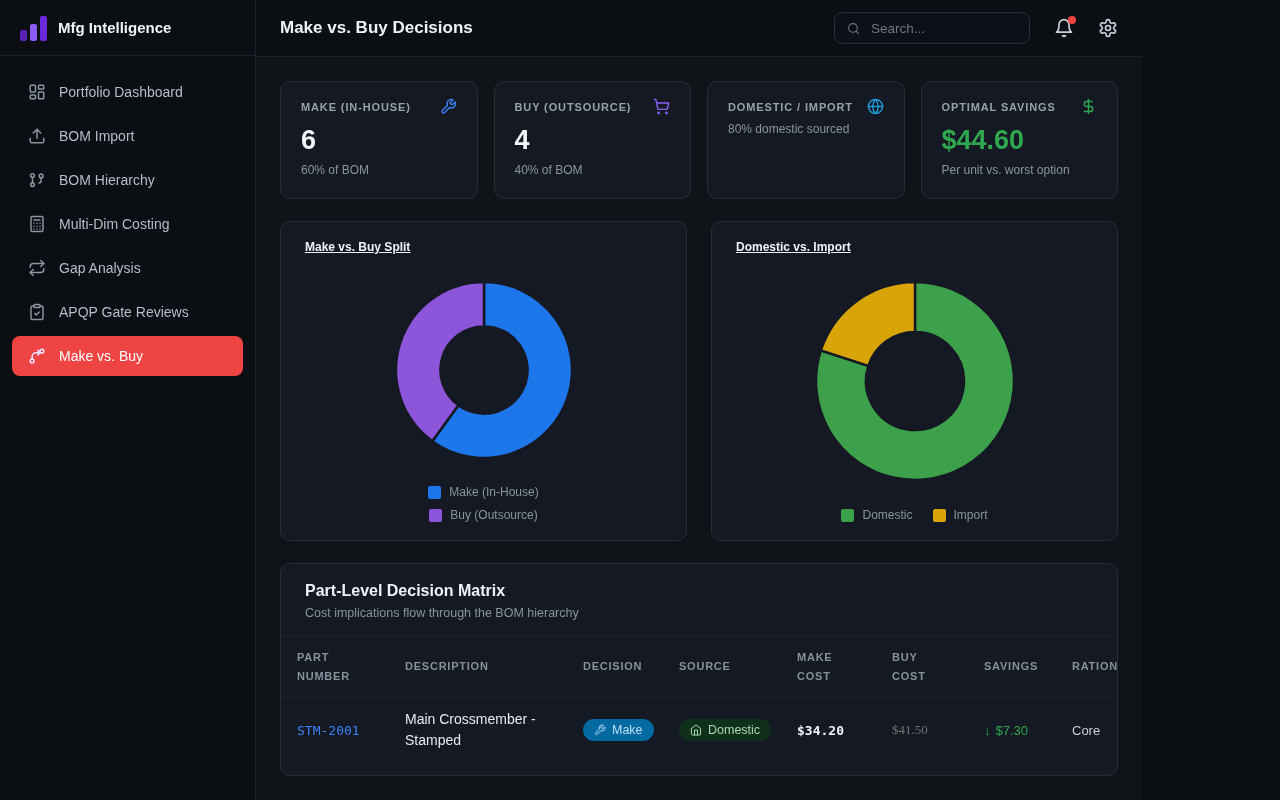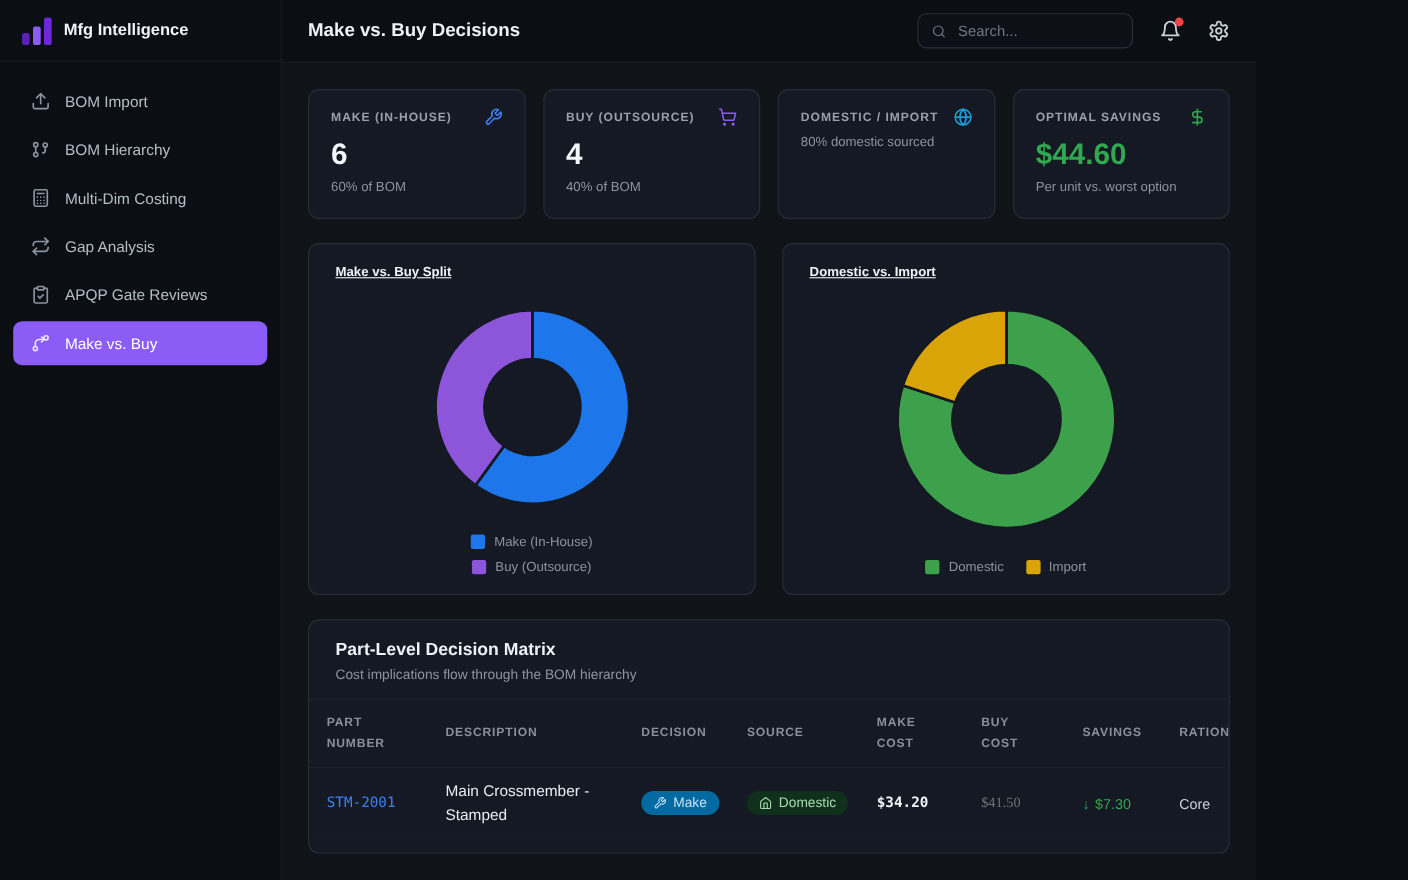--- a/index.html
+++ b/index.html
@@ -11,21 +11,21 @@
   .brand{height:56px;display:flex;align-items:center;gap:11px;padding:0 20px;border-bottom:1px solid #1b212a;}
   .logo-bars{display:flex;align-items:flex-end;gap:3px;height:26px;}
   .logo-bars i{display:block;width:7px;border-radius:2px;}
   .lb1{height:11px;background:#5b21b6;}
   .lb2{height:17px;background:#8b5cf6;}
   .lb3{height:25px;background:#6d28d9;}
   .brand-name{font-size:15px;font-weight:700;color:#f0f3f7;}
   .nav{padding:16px 12px 0;display:flex;flex-direction:column;gap:4px;}
   .nav-item{display:flex;align-items:center;gap:13px;height:40px;padding:0 10px 0 16px;border-radius:8px;color:#b6bec8;font-size:14px;cursor:pointer;}
   .nav-item svg{color:#8b95a1;}
-  .nav-item.active{background:#8b5cf6;color:#ffffff;font-weight:500;align-items:center;}
+  .nav-item.active{background:#ef4444;color:#ffffff;font-weight:500;align-items:center;}
   .nav-item.active svg{color:#ece4ff;}
   .sidebar-footer{margin-top:auto;}
   .theme-toggle{display:flex;align-items:center;gap:14px;padding:13px 22px;color:#c3cad3;font-size:14px;cursor:pointer;}
   .theme-toggle svg{color:#9ba3ad;}
   .user-row{display:flex;align-items:center;gap:12px;padding:14px 16px 16px;border-top:1px solid #1b212a;cursor:pointer;}
   .avatar{width:36px;height:36px;border-radius:50%;background:#8455e6;color:#fff;font-weight:700;font-size:13px;display:flex;align-items:center;justify-content:center;}
   .user-name{font-size:14px;font-weight:700;color:#e8edf4;}
   .user-role{font-size:12px;color:#8b949e;margin-top:3px;}
 
   
@@ -91,20 +91,29 @@
           <i class="lb1"></i>
           <i class="lb2"></i>
           <i class="lb3"></i>
         </span>
       <span class="brand-name">Mfg Intelligence</span>
     </div>
 
     <nav class="nav">
       <div class="nav-item">
         <svg width="18" height="18" viewBox="0 0 24 24" fill="none" stroke="currentColor" stroke-width="2" stroke-linecap="round" stroke-linejoin="round">
+            <rect x="3" y="3" width="7" height="9" rx="1"></rect>
+            <rect x="14" y="3" width="7" height="5" rx="1"></rect>
+            <rect x="14" y="12" width="7" height="9" rx="1"></rect>
+            <rect x="3" y="16" width="7" height="5" rx="1"></rect>
+          </svg>
+        <span>Portfolio Dashboard</span>
+      </div>
+      <div class="nav-item">
+        <svg width="18" height="18" viewBox="0 0 24 24" fill="none" stroke="currentColor" stroke-width="2" stroke-linecap="round" stroke-linejoin="round">
             <path d="M21 15v4a2 2 0 0 1-2 2H5a2 2 0 0 1-2-2v-4"></path>
             <polyline points="17 8 12 3 7 8"></polyline>
             <line x1="12" y1="3" x2="12" y2="15"></line>
           </svg>
         <span>BOM Import</span>
       </div>
       <div class="nav-item">
         <svg width="18" height="18" viewBox="0 0 24 24" fill="none" stroke="currentColor" stroke-width="2" stroke-linecap="round" stroke-linejoin="round">
             <circle cx="6" cy="6" r="2.5"></circle>
             <circle cx="6" cy="18" r="2.5"></circle>

